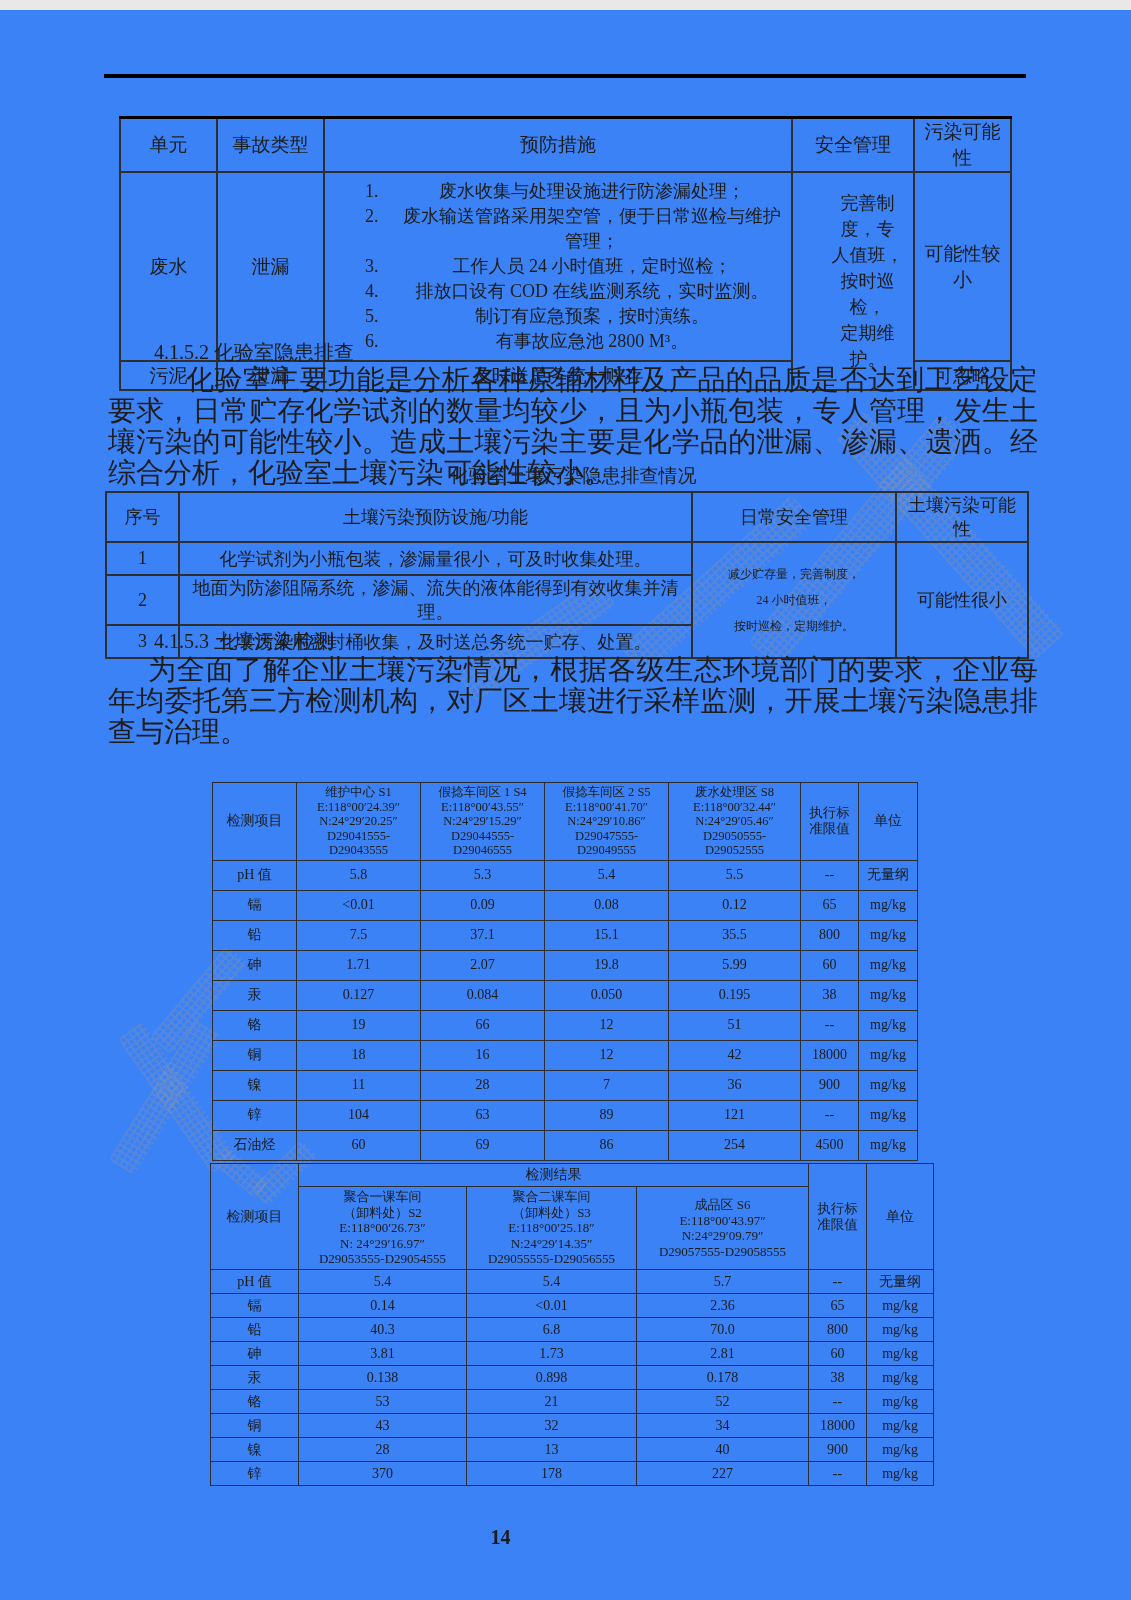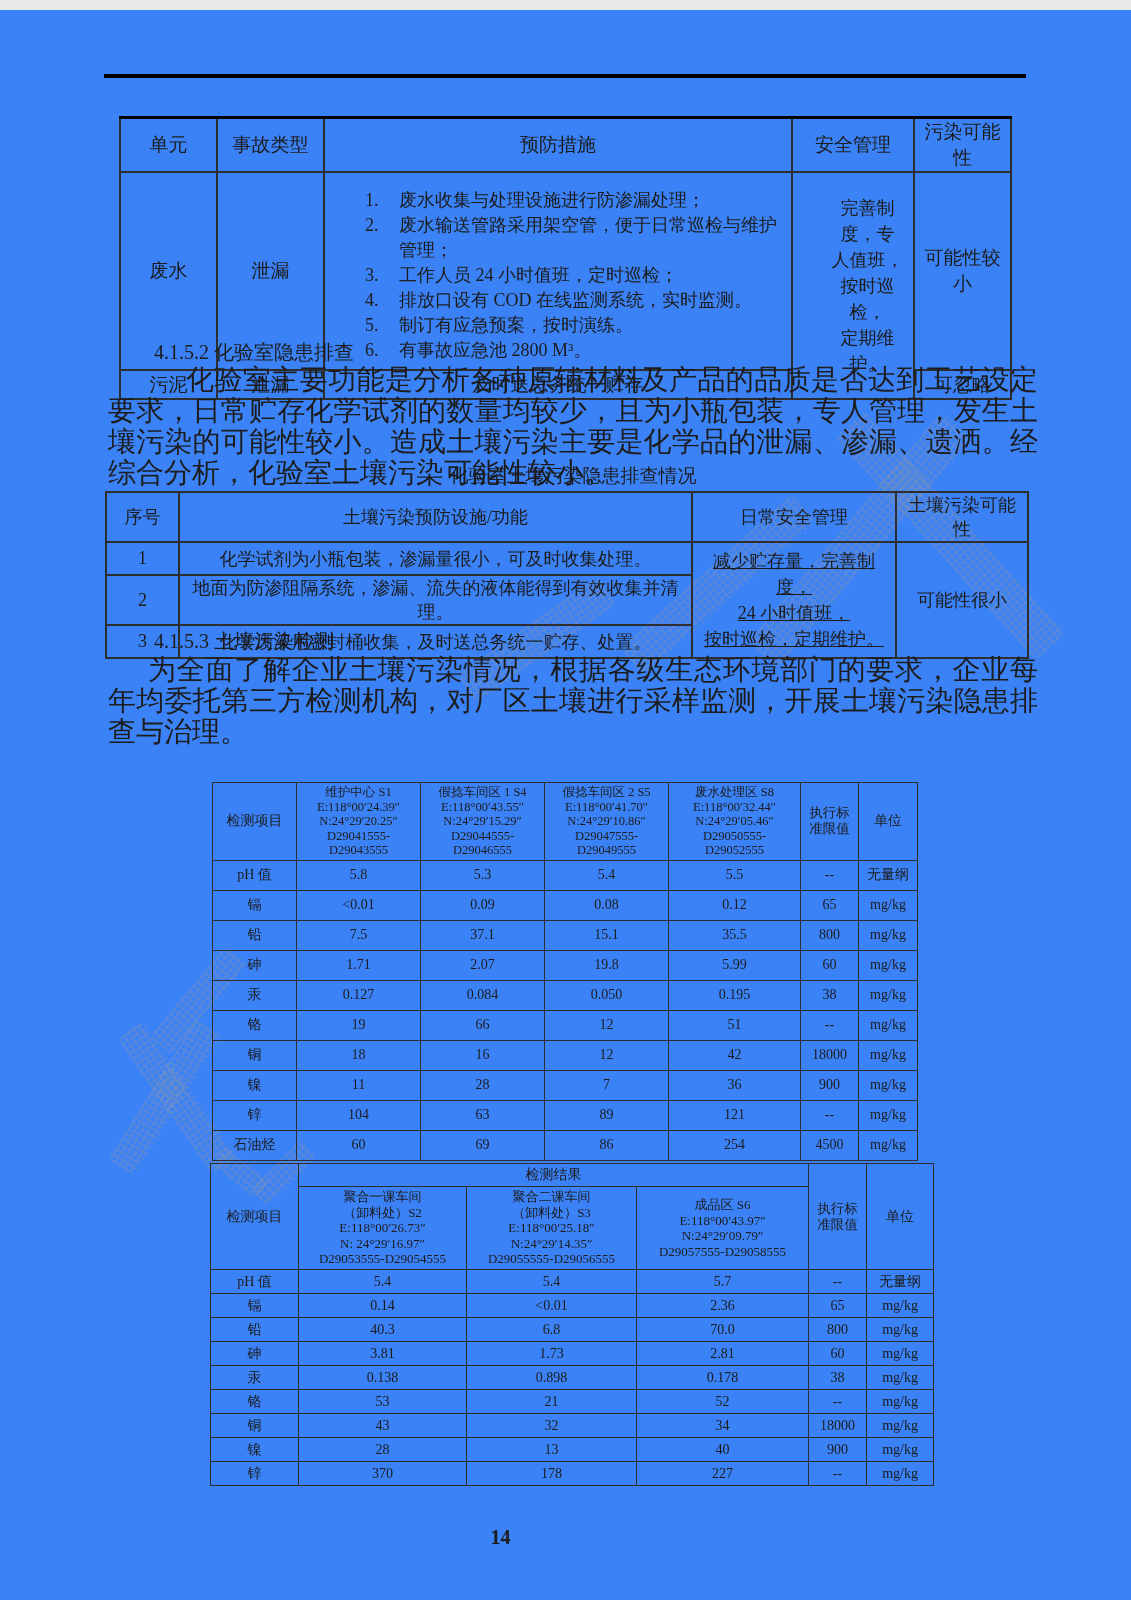--- a/index.html
+++ b/index.html
@@ -13,31 +13,31 @@
 
   
   table{border-collapse:collapse;table-layout:fixed;position:absolute;}
   td,th{border:2px solid #2e2e2e;font-weight:normal;text-align:center;
         vertical-align:middle;padding:0 4px;}
   .preline{white-space:pre-line;}
 
   
   .t1{left:119px;top:106px;width:891px;font-size:19px;border-top:3px solid #000;}
   .t1 th{height:26px;font-size:19px;}
-  .t1 .measures{ text-align:left;padding:15px 6px 6px 10px;}
+  .t1 .measures{ text-align:center;padding:6px 6px 6px 10px;}
   .t1 ol{margin:0;padding-left:48px;font-size:18px;line-height:25px;}
   .t1 ol li{padding-left:16px;}
   .t1 .safety{font-size:18px;line-height:26px;padding-left:33px;}
   .t1 .row2 td{height:27px;}
 
   
   .t2{left:105px;top:481px;width:922px;font-size:18px;}
   .t2 th{height:29px;}
   .t2 td{height:31px;}
-  .t2 .mgmt{font-size:18px;line-height:26px;text-decoration:underline;}
+  .t2 .mgmt{font-size:12px;line-height:26px;}
 
   
   .h-sec{font-size:20px;}
   .para{font-size:28px;line-height:31px;text-align:justify;width:930px;}
   .indent2{text-indent:40px;}
   .indent4{text-indent:78px;}
   .tbl-title{font-size:19px;text-align:center;width:930px;}
 
   
   .t3{left:212px;top:772px;width:705px;font-size:14px;}

